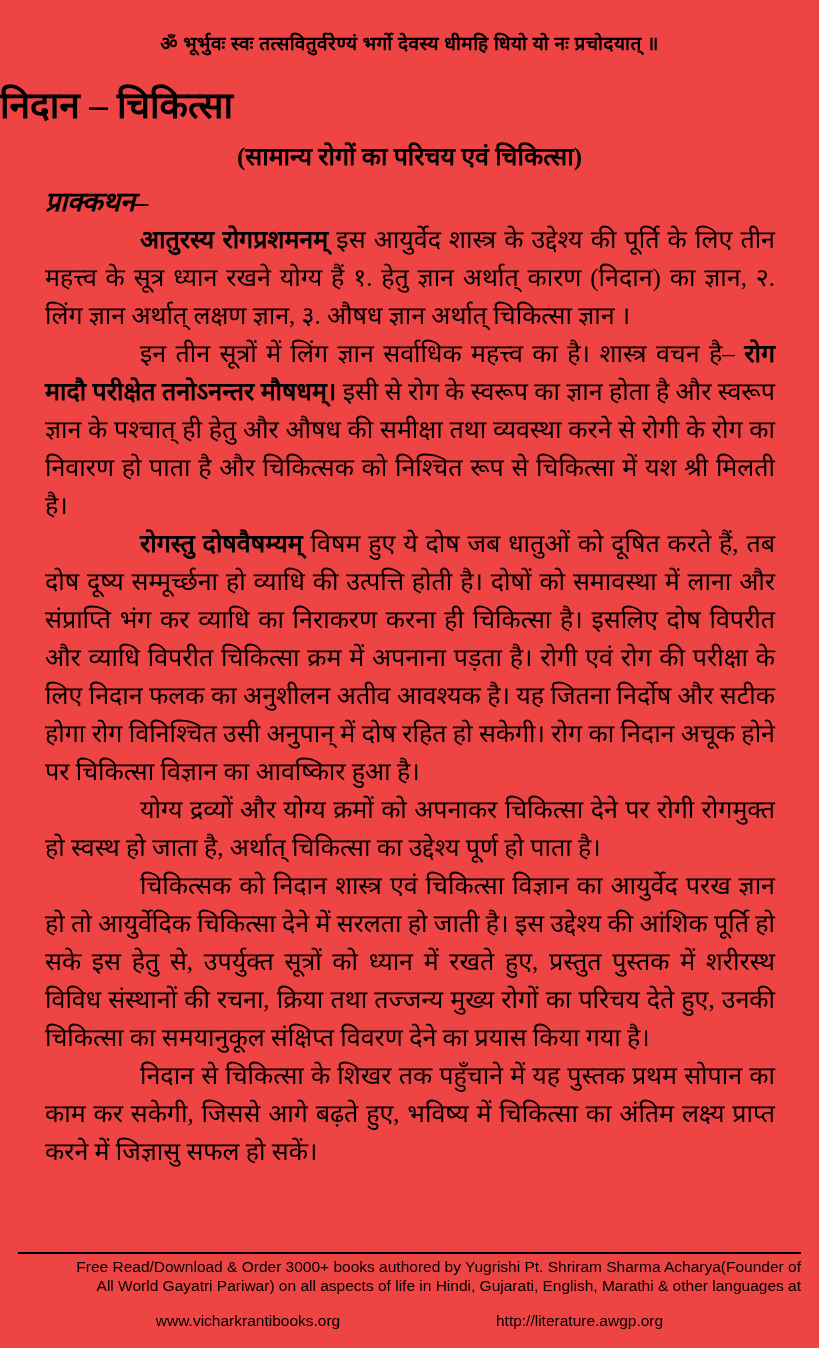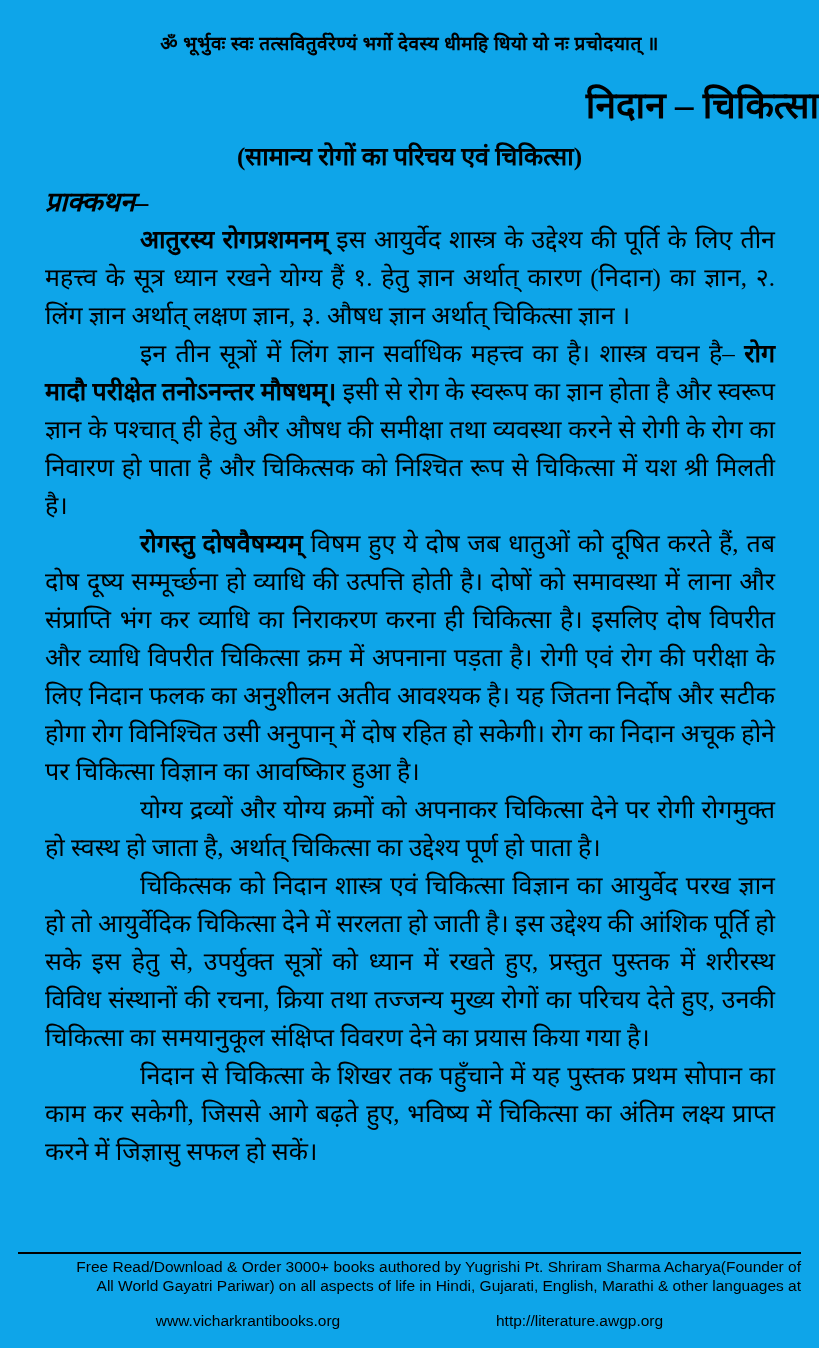--- a/index.html
+++ b/index.html
@@ -1,35 +1,35 @@
 <!DOCTYPE html>
 <html><head>
 <meta charset="utf-8">
 <style>
   html, body { margin: 0; padding: 0; background: #e8e8e8; }
   .page {
     position: relative;
     width: 819px;
     height: 1348px;
     margin: 0 auto;
-    background: #0ea5e9;
+    background: #ef4444;
     color: #000000;
     font-family: "Liberation Serif", "DejaVu Serif", serif;
     overflow: hidden;
   }
   .mantra {
     padding-top: 30px;
     text-align: center;
     font-size: 19px;
     font-weight: bold;
     letter-spacing: 0.5px;
   }
   .title {
     margin-top: 30px;
-    text-align: right;
+    text-align: left;
     font-size: 37px;
     font-weight: bold;
     line-height: 40px;
   }
   .subtitle {
     margin-top: 12px;
     text-align: center;
     font-size: 25px;
     font-weight: bold;
   }

